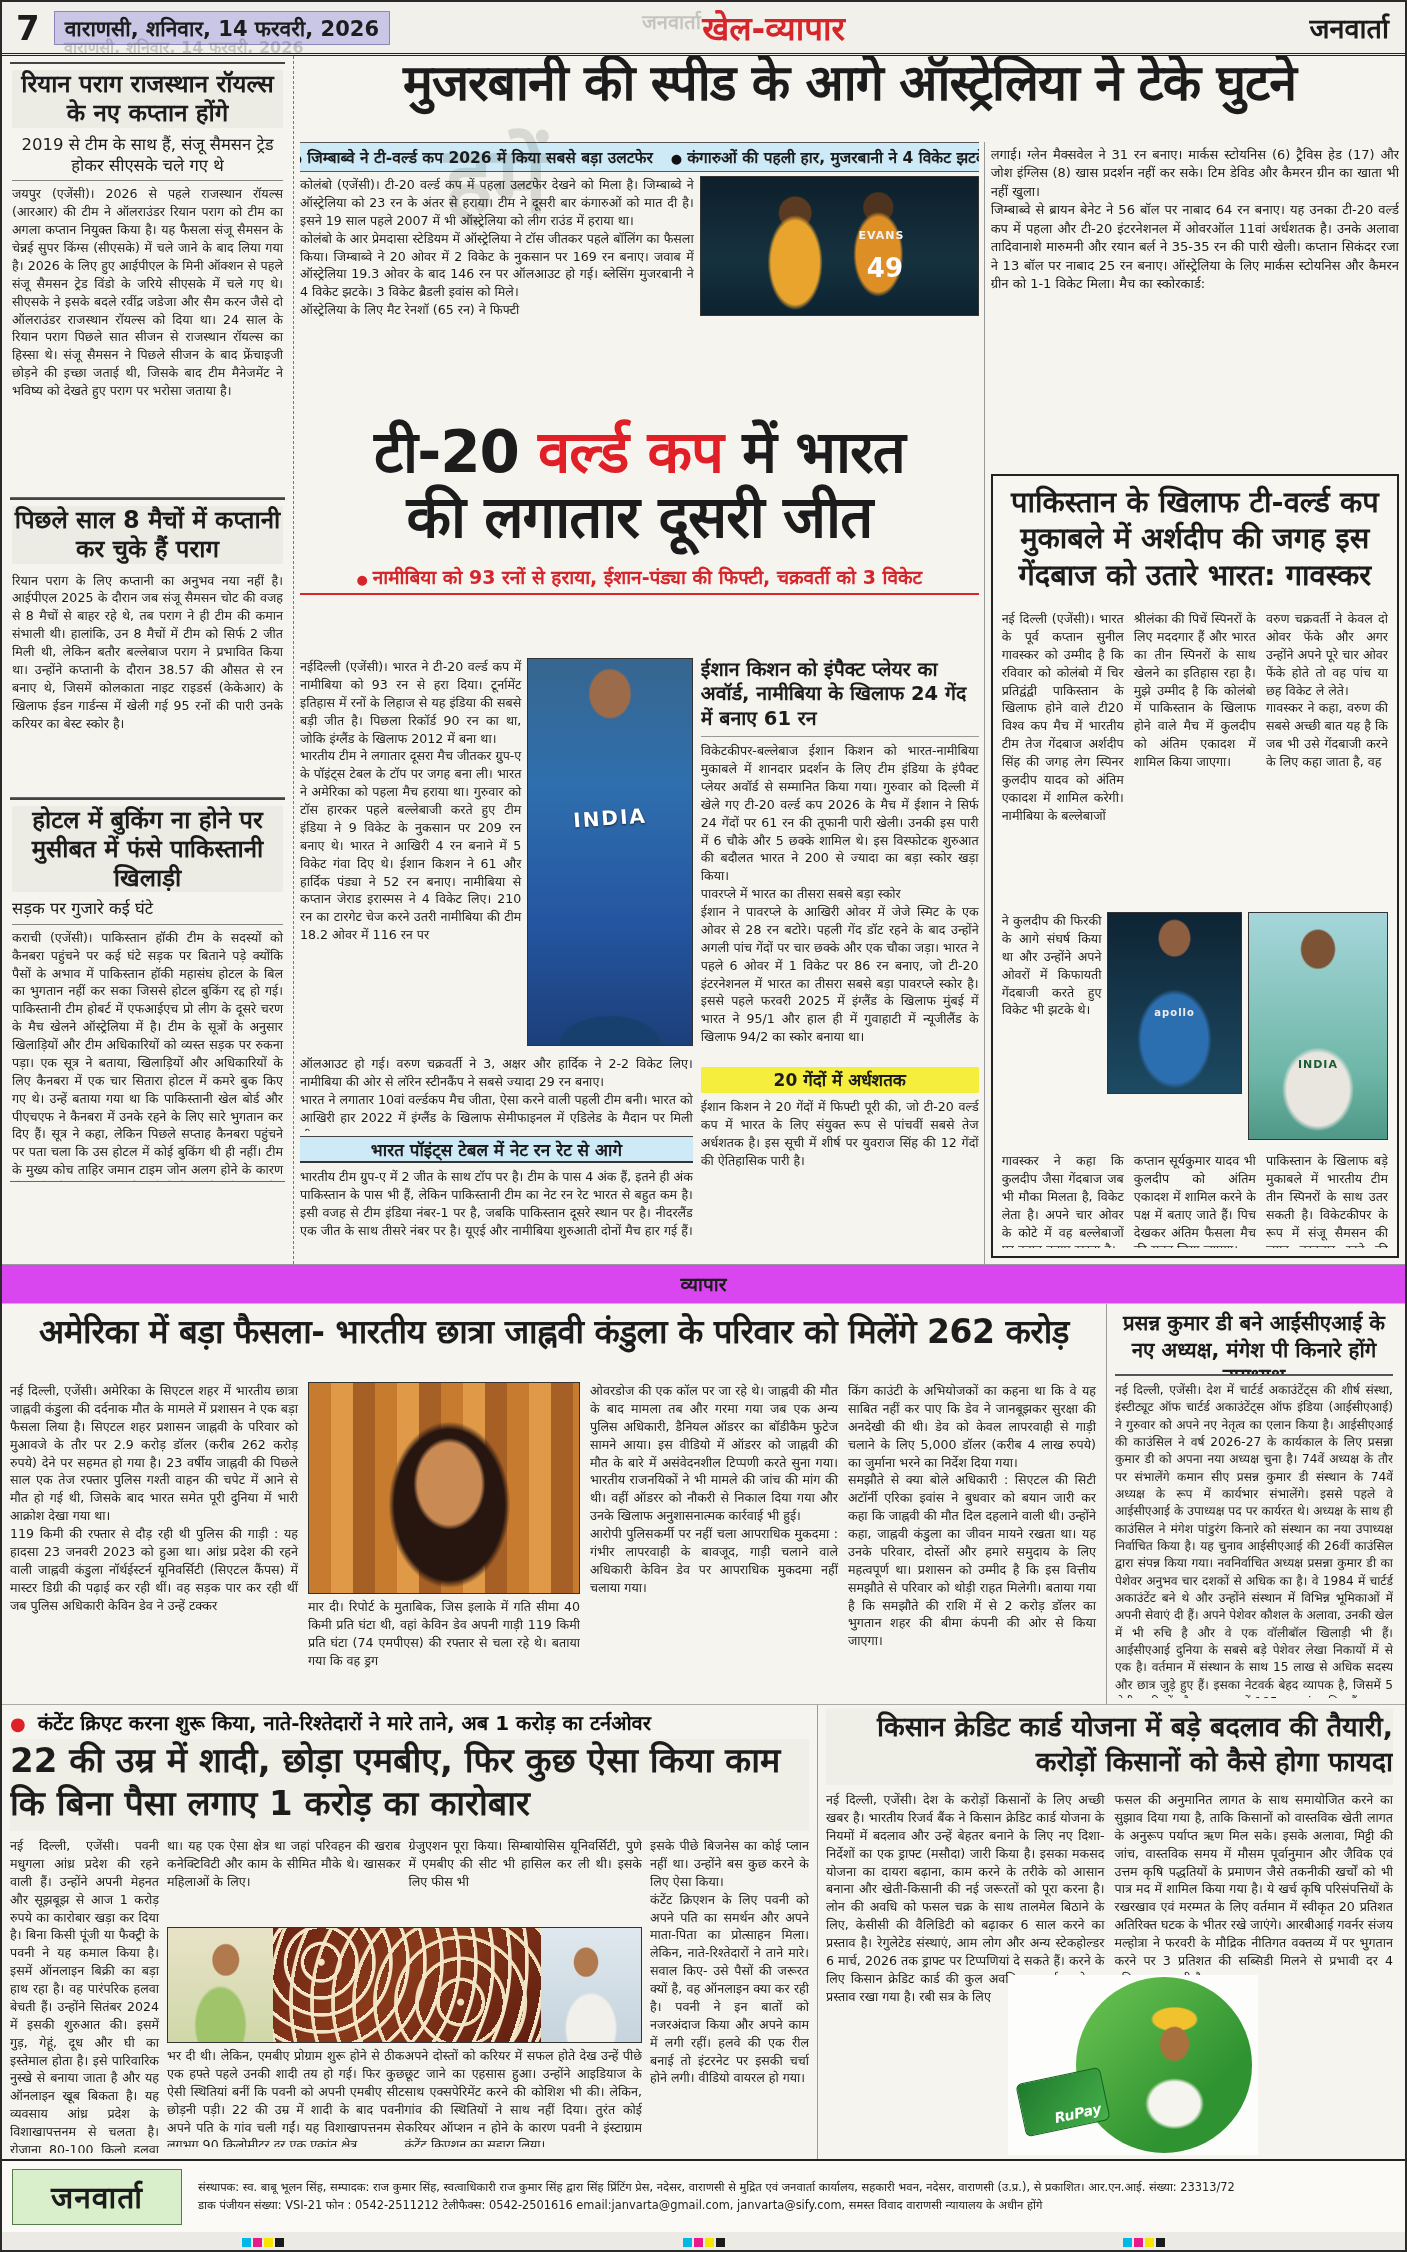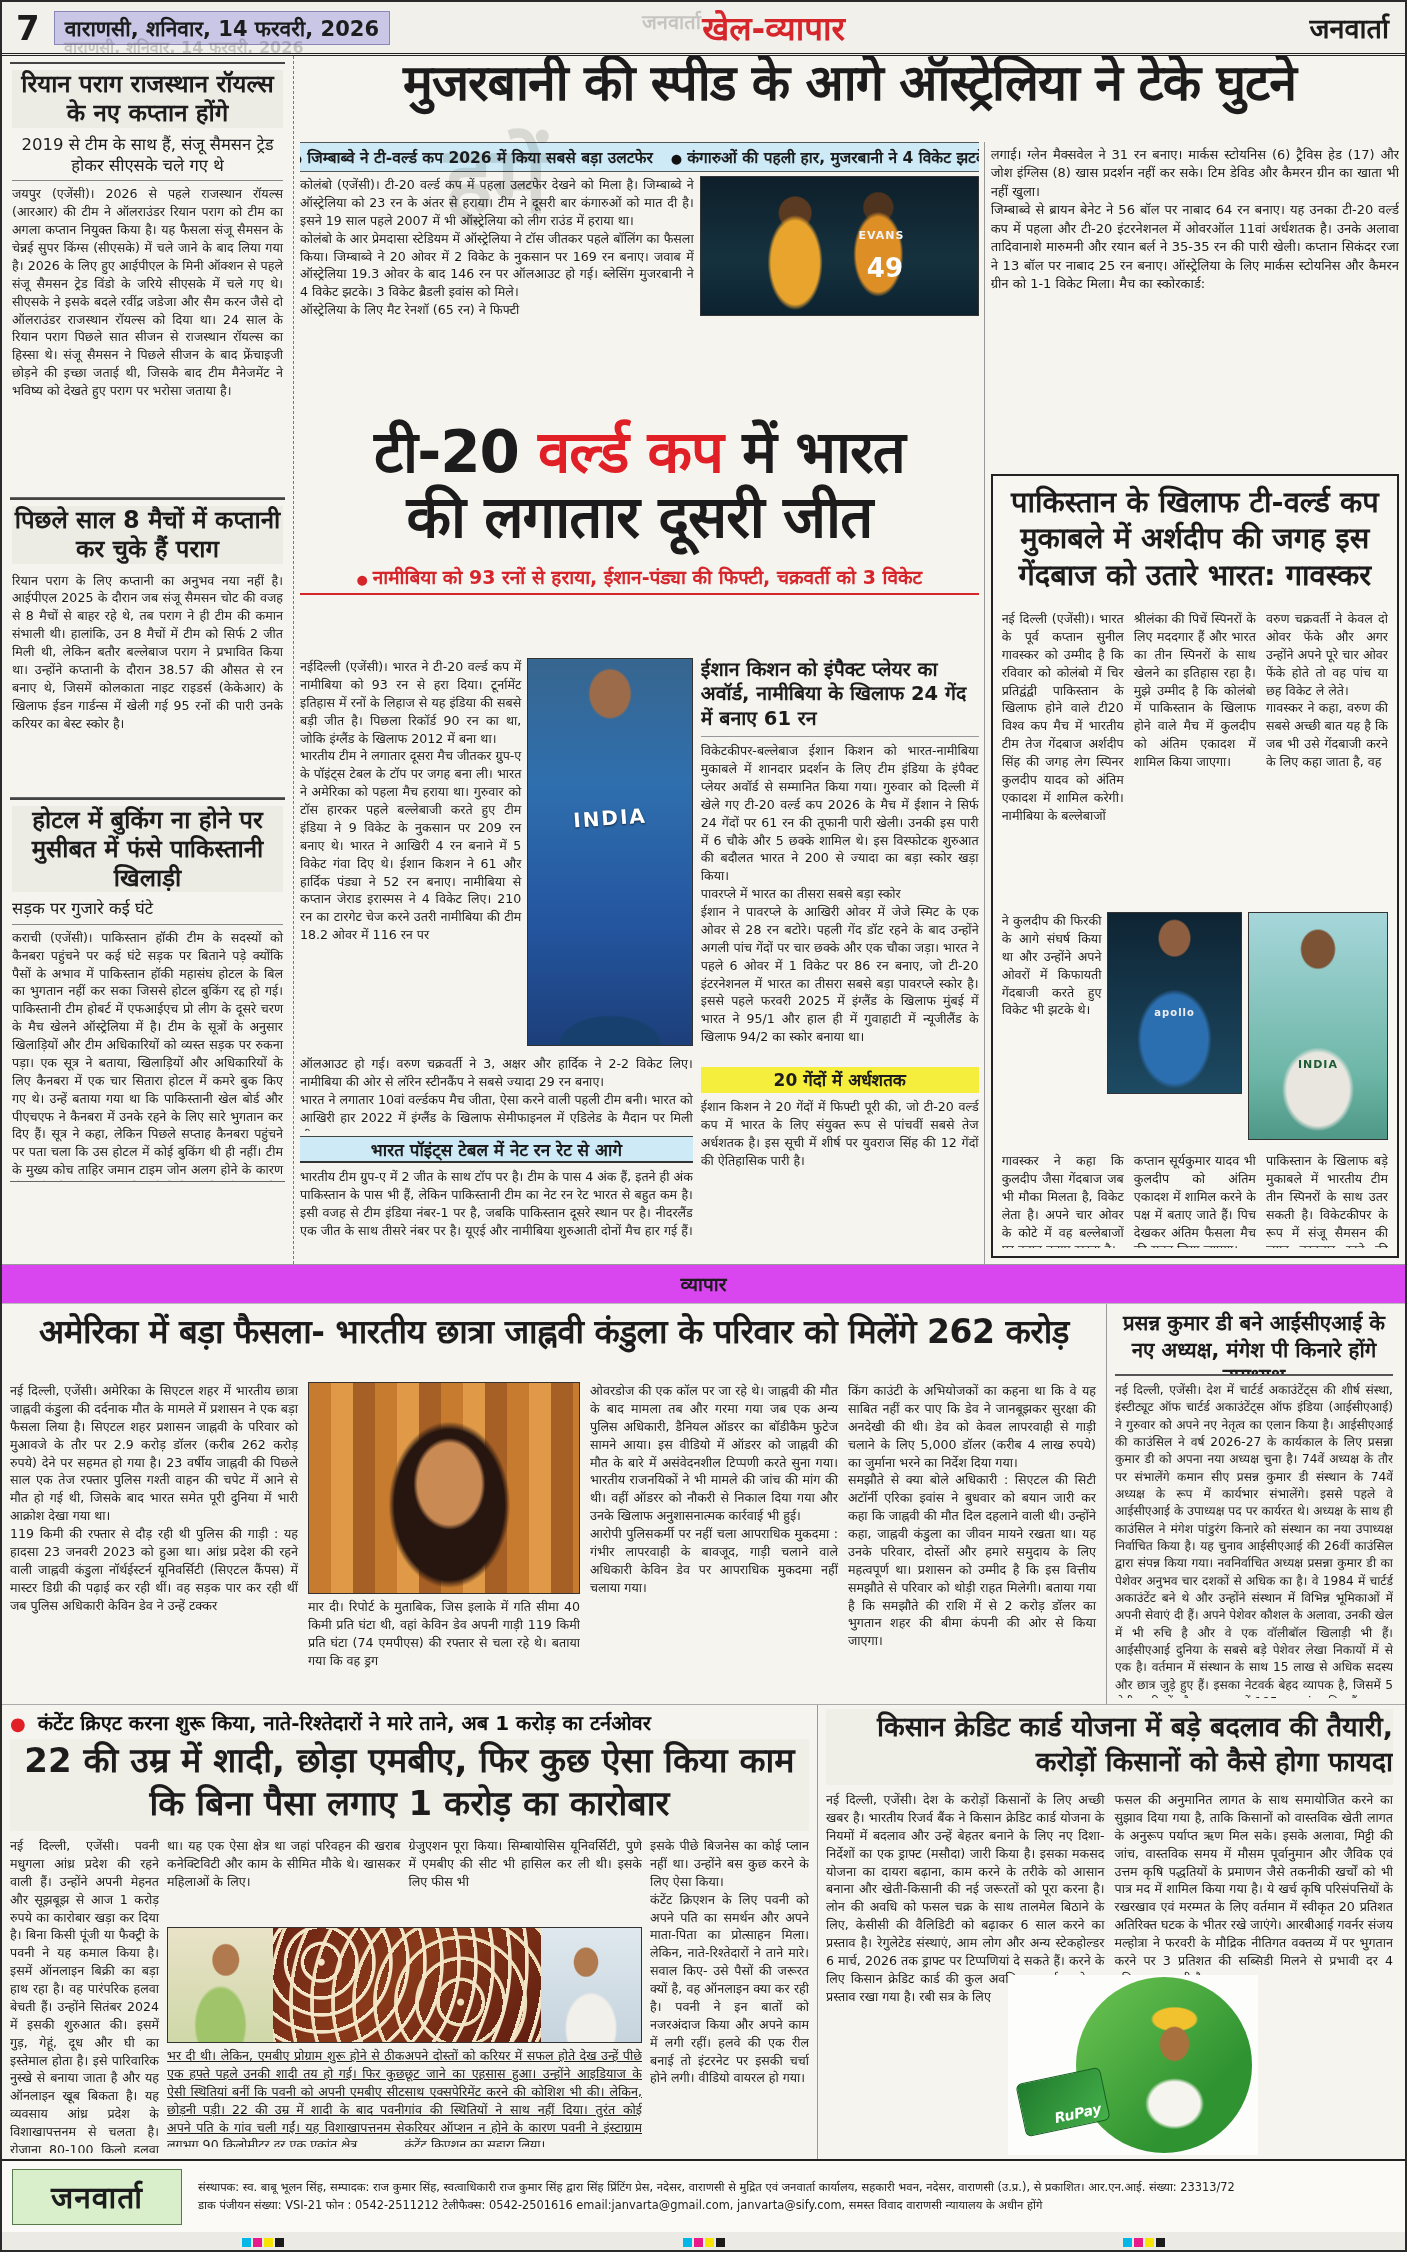--- a/index.html
+++ b/index.html
@@ -111,39 +111,39 @@
 
   #icai { width:295px; border-left:1px solid #999; padding:6px 8px 0; overflow:hidden; }
   .icai-head { font-size:20.5px; font-weight:800; text-align:center; line-height:1.3; border-bottom:2px solid #555; padding-bottom:6px; height:66px; overflow:hidden; }
   .icai-body { margin-top:6px; font-size:12.2px; height:316px; overflow:hidden; }
 
   
   #bottomrow { display:flex; height:455px; border-top:1px solid #aaa; }
   #pavni { width:815px; padding:4px 8px; overflow:hidden; }
   .kicker { color:#111; font-weight:800; font-size:20px; height:30px; overflow:hidden; white-space:nowrap; }
   .kicker .dot { color:#e01f26; font-size:18px; }
-  .pav-head { font-size:34px; font-weight:800; text-align:center; line-height:1.25; height:92px; overflow:hidden; background:#efeee7; }
+  .pav-head { font-size:34px; font-weight:800; line-height:1.25; height:92px; overflow:hidden; background:#efeee7; }
   .pav-cols { display:flex; gap:8px; margin-top:6px; height:316px; overflow:hidden; }
   .pav-c1 { width:150px; }
   .pav-mid { width:478px; }
   .pav-midtop { display:flex; gap:8px; height:86px; overflow:hidden; }
   .photo-strip { display:flex; height:116px; margin:4px 0; border:1px solid #333; overflow:hidden; }
   .woman1 { width:105px; position:relative;
       background: radial-gradient(22px 26px at 55% 28%, #b07a4e 0 58%, rgba(0,0,0,0) 64%),
       radial-gradient(40px 60px at 50% 85%, #9fc46a 0 60%, rgba(0,0,0,0) 66%),
       linear-gradient(180deg,#e9e2c8,#cfd8a8); }
   .halwa { flex:1;
       background: repeating-radial-gradient(circle at 18% 30%, #f3e6c8 0 3px, rgba(0,0,0,0) 4px 17px),
       repeating-radial-gradient(circle at 70% 65%, #efe0bd 0 3px, rgba(0,0,0,0) 4px 21px),
       linear-gradient(135deg,#6b2414,#8a3a1a 45%,#5f1d10); }
   .woman2 { width:100px; position:relative;
       background: radial-gradient(20px 24px at 45% 30%, #b07a4e 0 58%, rgba(0,0,0,0) 64%),
       radial-gradient(40px 55px at 50% 88%, #f2f0ea 0 60%, rgba(0,0,0,0) 66%),
       linear-gradient(180deg,#dfe8ee,#c6d4de); }
-  .pav-midbot { display:flex; gap:0; height:100px; overflow:hidden;text-decoration:underline; }
+  .pav-midbot { display:flex; gap:0; height:100px; overflow:hidden; }
   .pav-c4 { width:160px; }
 
   #kisan { width:584px; border-left:1px solid #999; padding:4px 8px; overflow:hidden; position:relative; }
   .kisan-head { font-size:27px; font-weight:800; text-align:right; line-height:1.3; height:76px; overflow:hidden; background:#efeee7; }
   .kisan-cols { display:flex; gap:10px; margin-top:6px; height:356px; overflow:hidden; }
   .kisan-c { flex:1; }
   .photo-farmer { position:absolute; left:190px; bottom:4px; width:250px; height:180px; background:#fdfdfb; overflow:hidden; }
   .farm-circle { position:absolute; right:6px; top:2px; width:176px; height:176px; border-radius:50%;
       background: radial-gradient(24px 28px at 56% 38%, #a9713d 0 58%, rgba(0,0,0,0) 64%),
       radial-gradient(34px 18px at 56% 24%, #f2c12e 0 62%, rgba(0,0,0,0) 70%),

